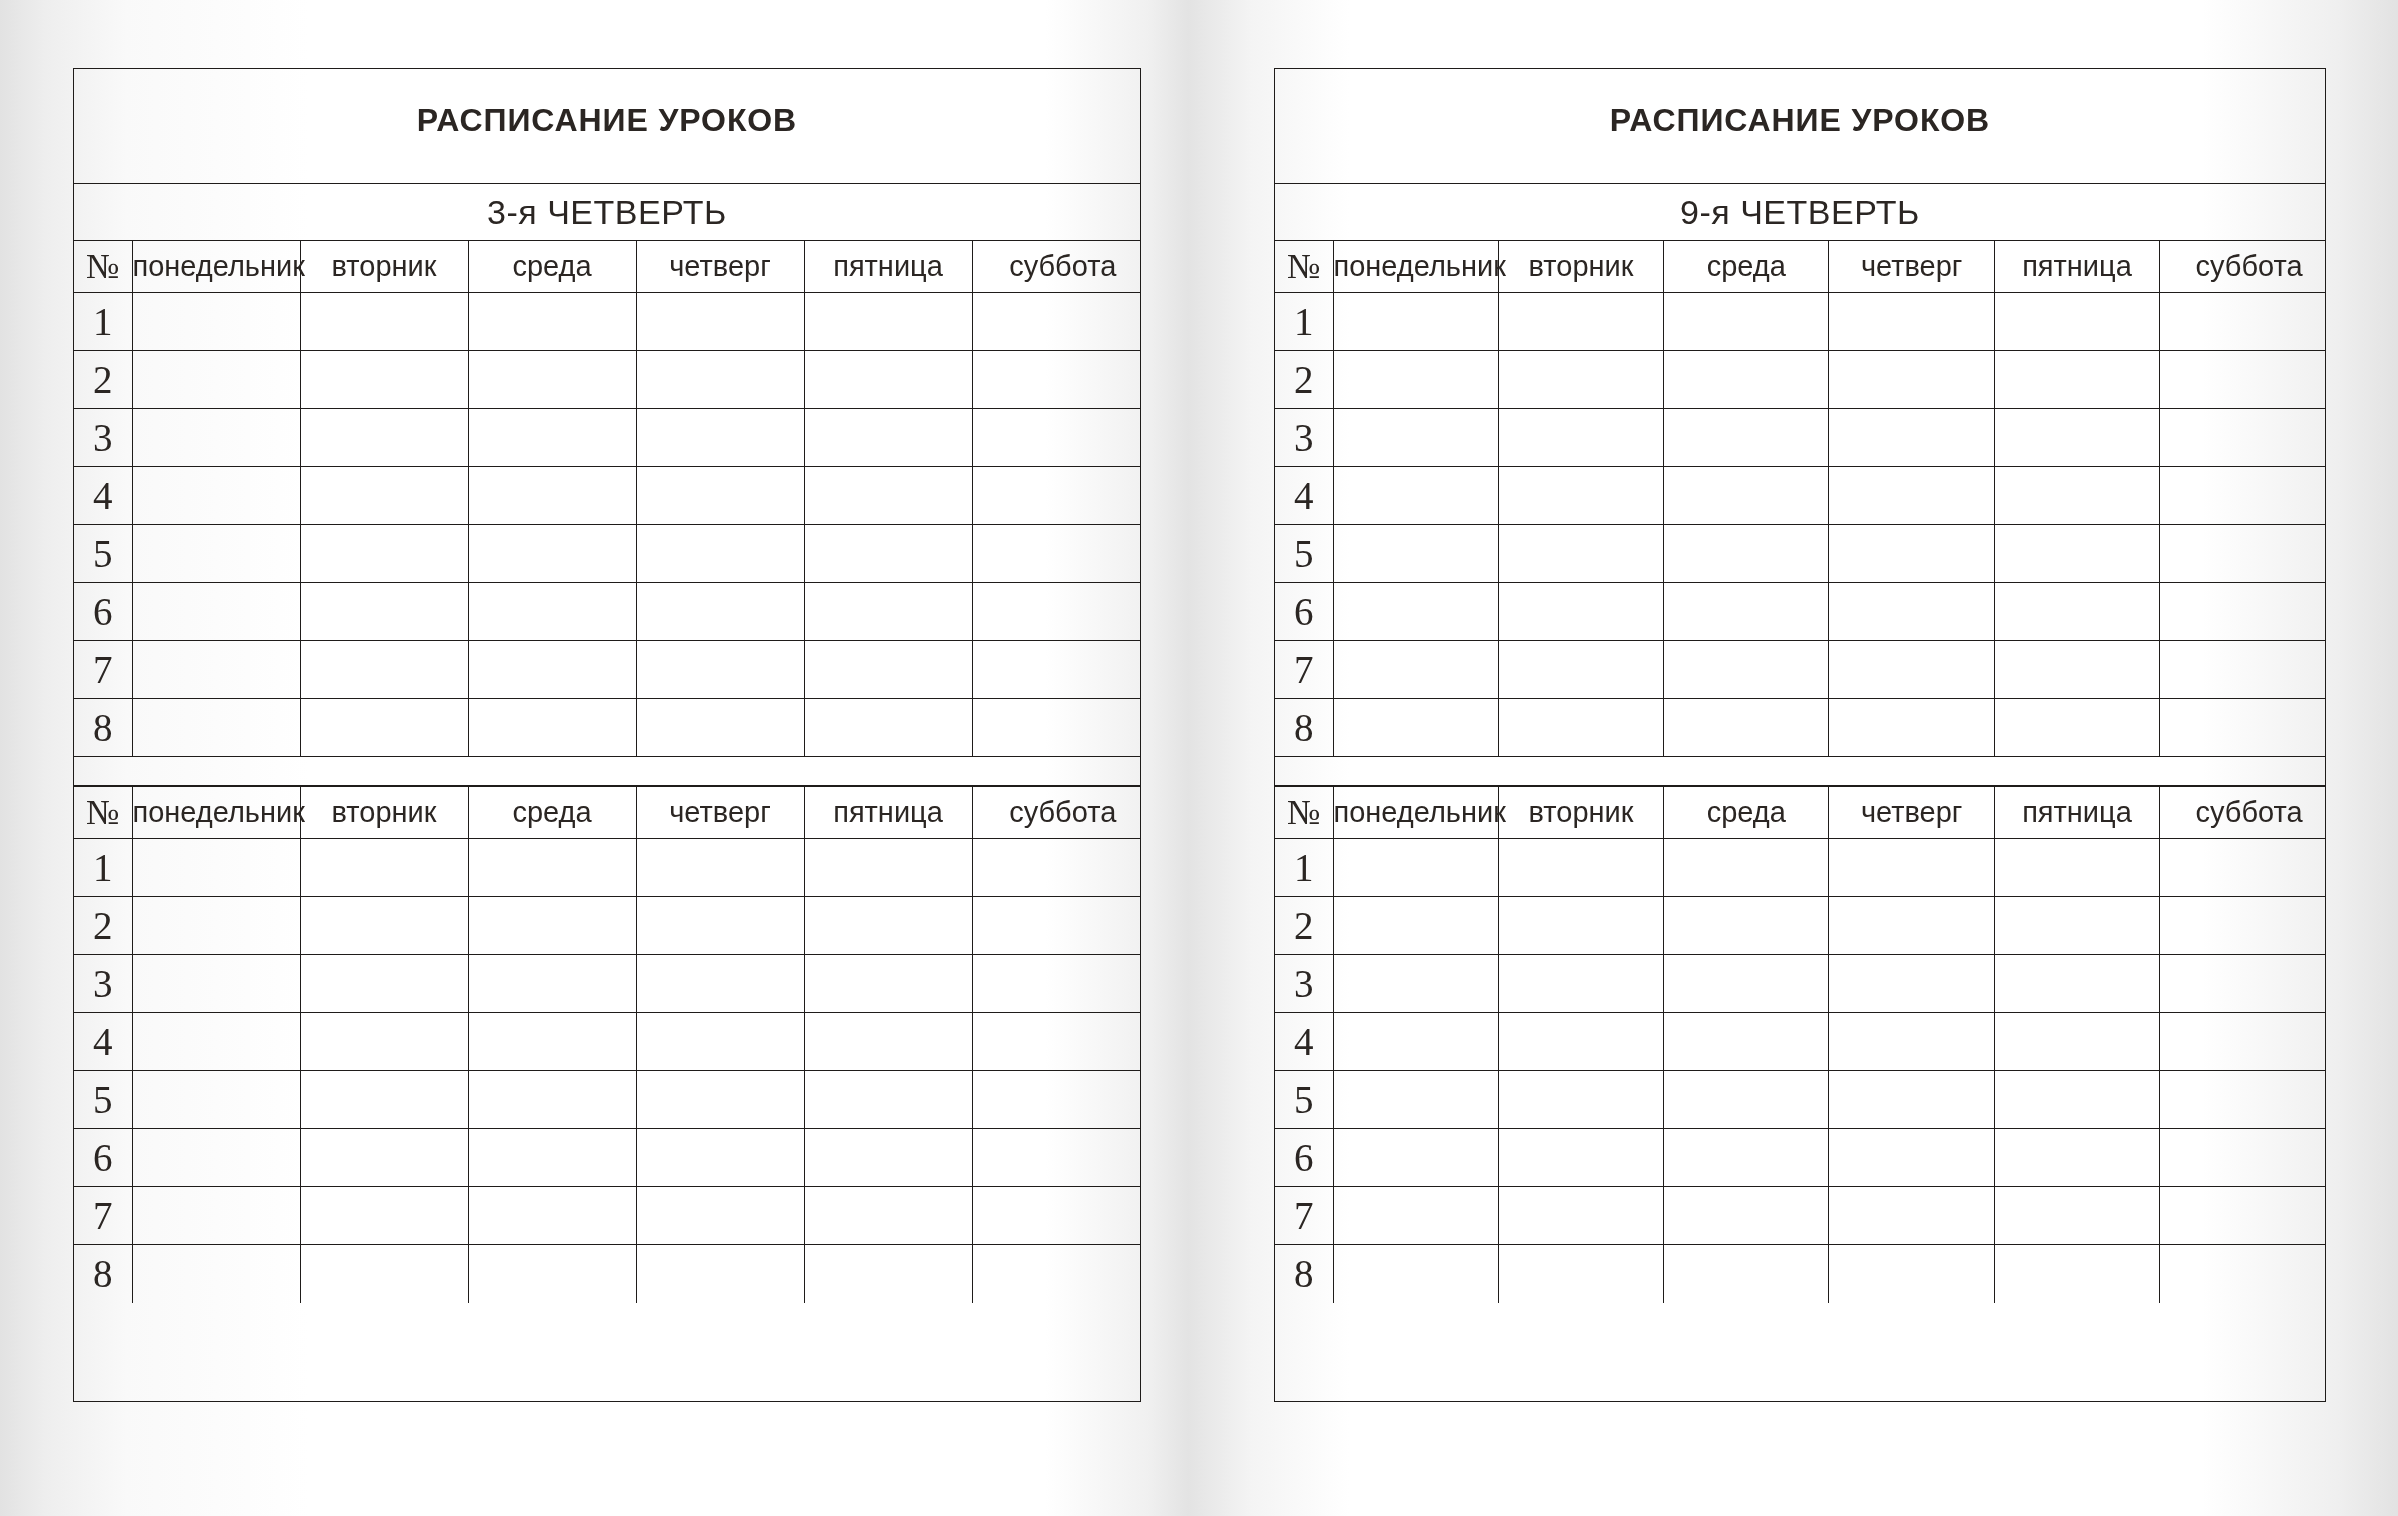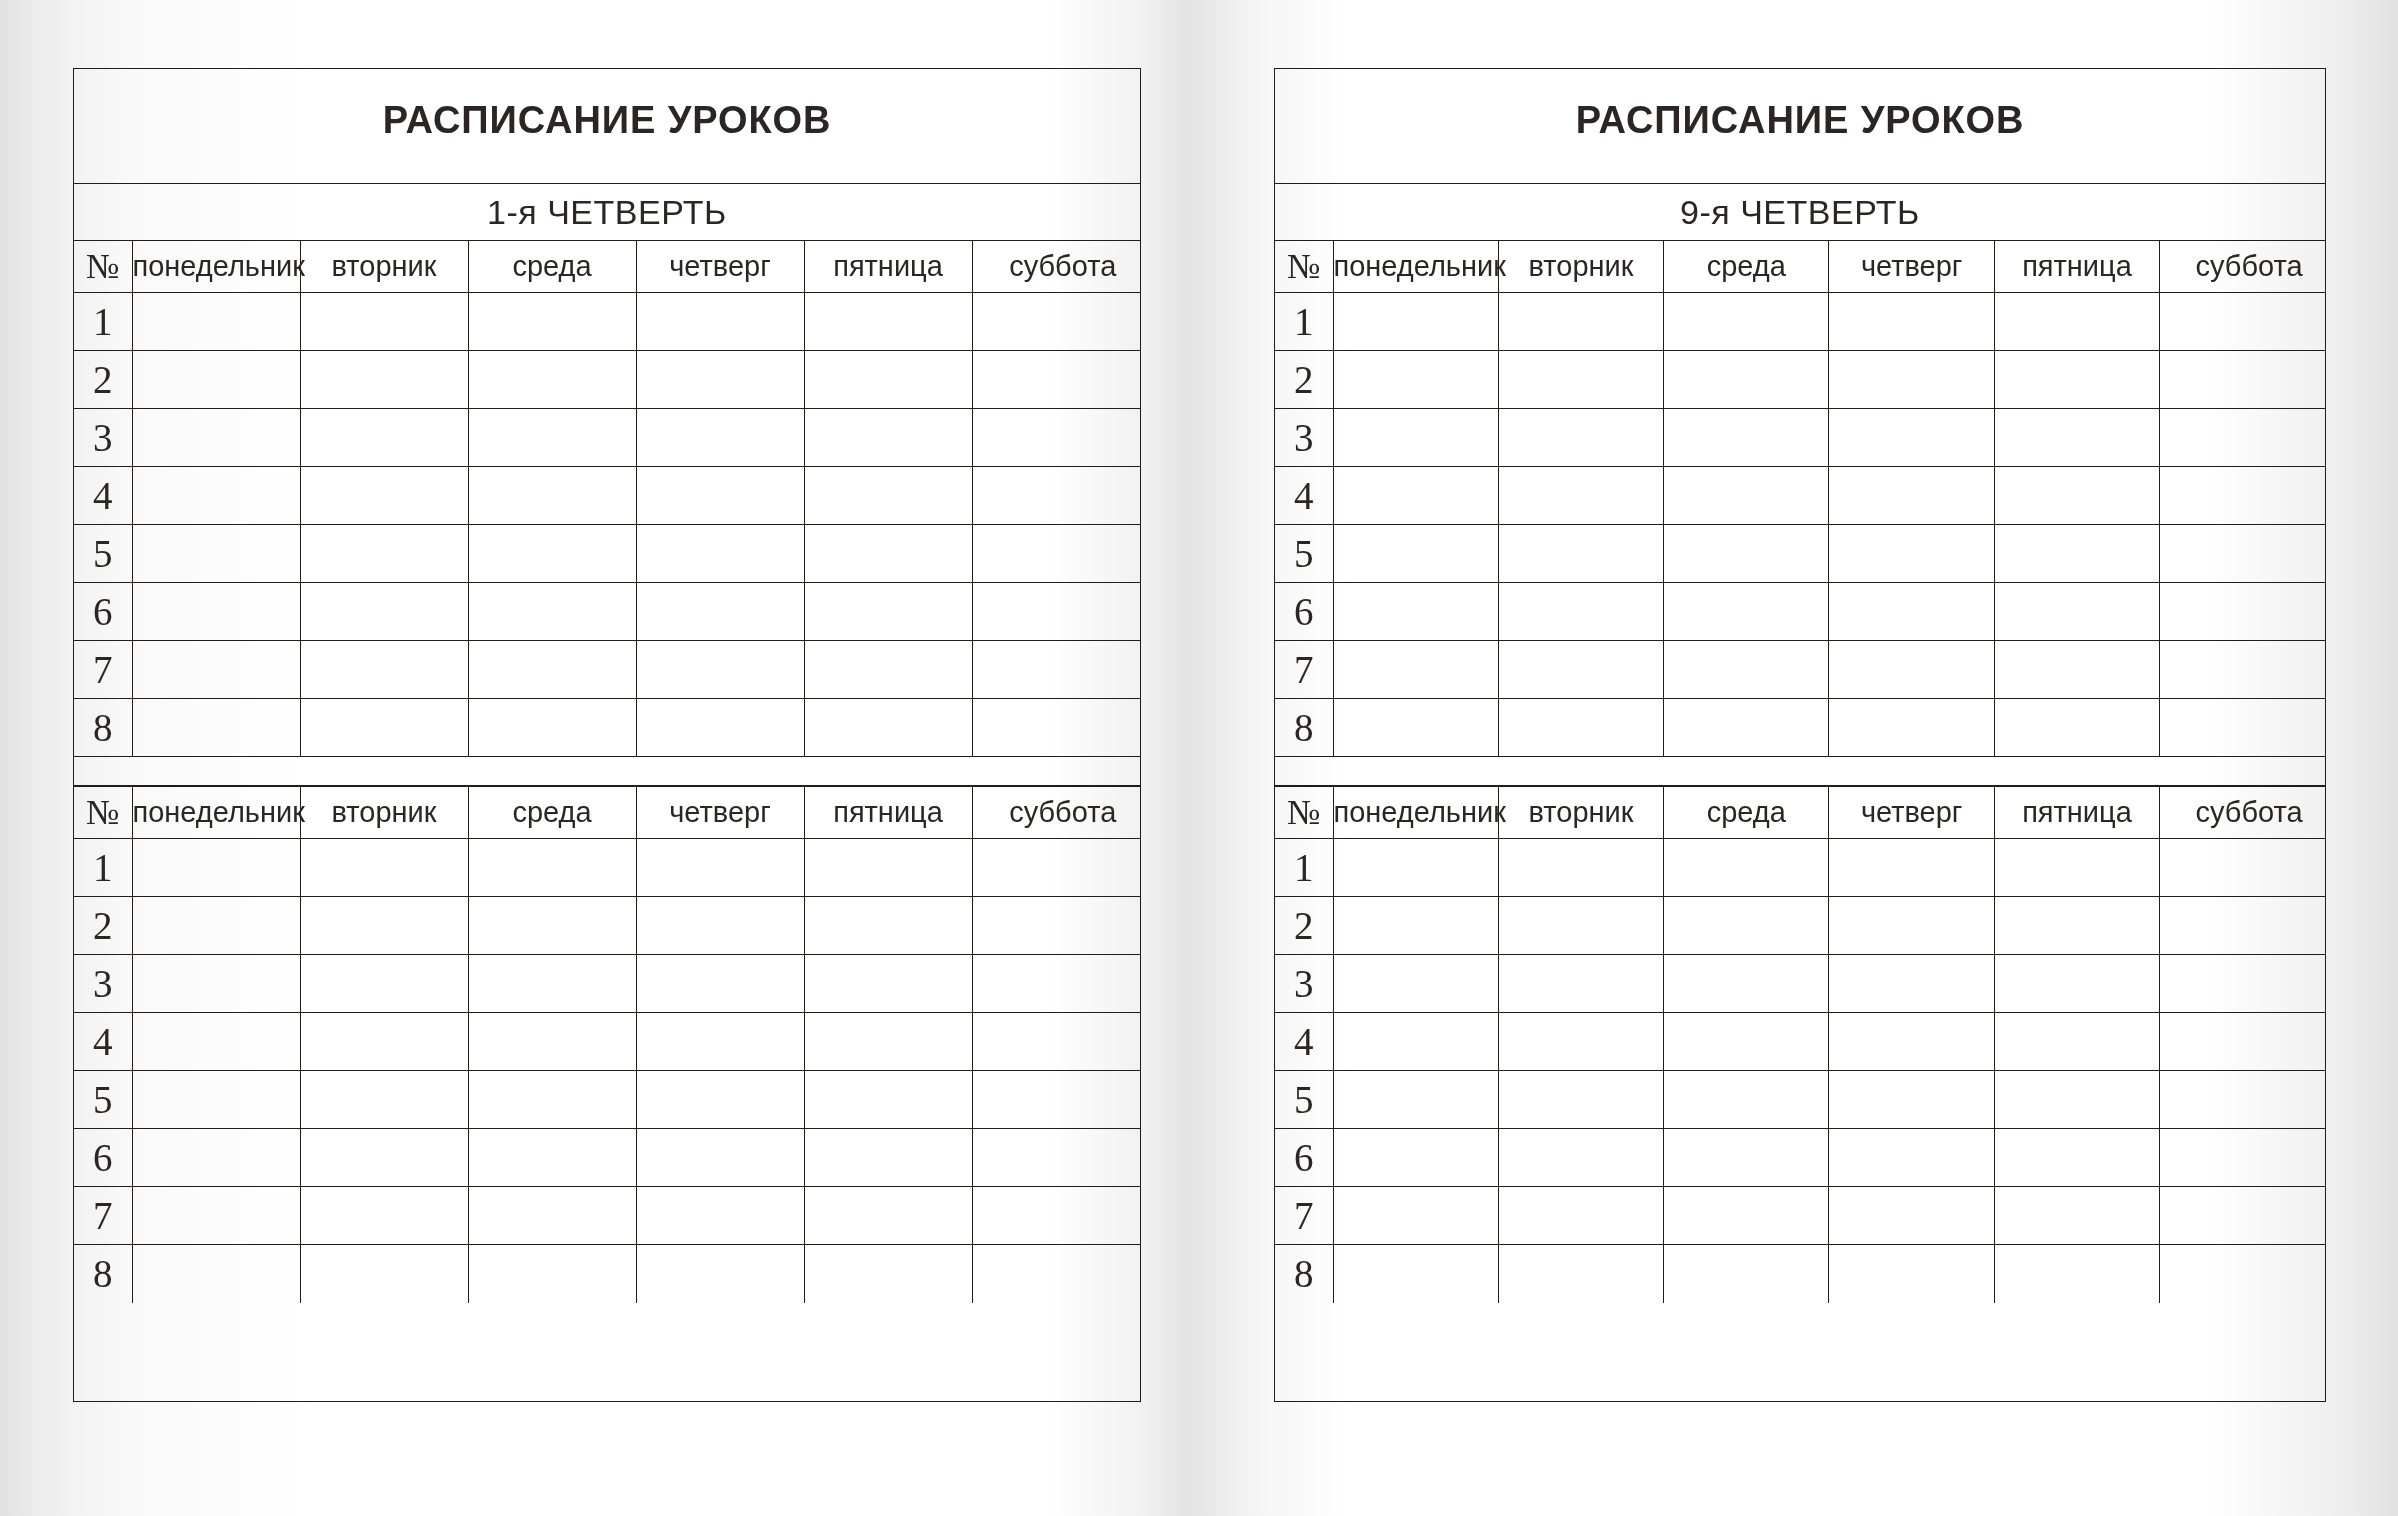--- a/index.html
+++ b/index.html
@@ -26,21 +26,21 @@
   .page-left  { left: 73px;   width: 1068px; }
   .page-right { left: 1274px; width: 1052px; }
 
   .title-box {
     flex: 0 0 auto; height: 114px;
     border-bottom: 1.9px solid var(--line_color, #1f1c1a);
     display: flex; align-items: center; justify-content: center;
   }
   .title-text {
     margin: 12px;
-    font-size: 38px; font-weight: bold; letter-spacing: 0.9px;
+    font-size: 32px; font-weight: bold; letter-spacing: 0.9px;
     transform: translateY(-5.6px);
   }
 
   .quarter-label {
     flex: 0 0 auto; height: 56px;
     display: flex; align-items: center; justify-content: center;
     font-size: 34px; letter-spacing: 0.5px;
   }
 
   table.schedule {
@@ -82,21 +82,21 @@
 </head>
 <body>
 
 <div>
 
   <section class="page page-left">
     <header class="title-box">
       <h1 class="title-text">РАСПИСАНИЕ УРОКОВ</h1>
     </header>
 
-    <div class="quarter-label">1-я ЧЕТВЕРТЬ</div>
+    <div class="quarter-label">3-я ЧЕТВЕРТЬ</div>
     <table class="schedule">
       <colgroup>
           <col class="c-num">
           <col>
           <col>
           <col>
           <col>
           <col>
           <col>
         </colgroup>

